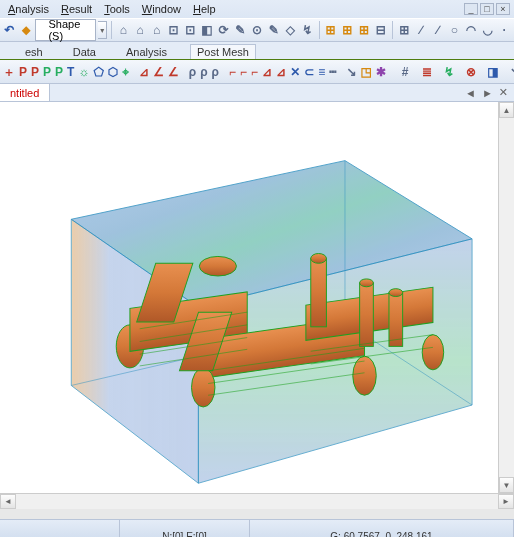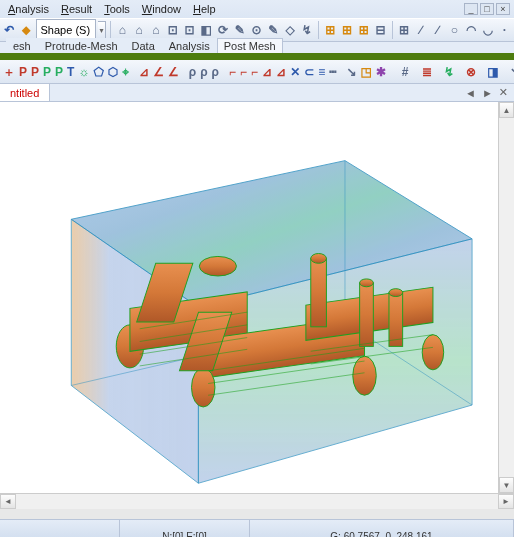--- a/index.html
+++ b/index.html
@@ -9,25 +9,25 @@
   .menubar { height: 18px; background: linear-gradient(#e4ecf7, #dce6f4); display: flex; align-items: center; padding: 0 4px; gap: 4px; color: #222; }
   .menubar .menu-item { padding: 0 4px; cursor: default; }
   .menubar .menu-item u { text-decoration: underline; }
   .win-controls { margin-left: auto; display: flex; gap: 2px; }
   .win-btn { width: 14px; height: 12px; background: #dde6f2; border: 1px solid #a8b4c8; font-size: 9px; line-height: 10px; text-align: center; color: #444; }
 
   
   .toolbar { height: 24px; background: linear-gradient(#f4f7fc, #dde6f2); border-top: 1px solid #fff; border-bottom: 1px solid #b8c4d8; display: flex; align-items: center; padding: 0 2px; gap: 2px; }
   .tb-btn { width: 20px; height: 20px; display: flex; align-items: center; justify-content: center; border: 1px solid transparent; border-radius: 2px; }
   .tb-sep { width: 1px; height: 18px; background: #b8c4d8; margin: 0 2px; }
-  .shape-box { height: 22px; border: 1px solid #a8b4c8; background: #fff; padding: 0 4px; display: flex; align-items: center; min-width: 60px; font-size: 11px; }
+  .shape-box { height: 22px; border: 1px solid #a8b4c8; background: #fff; padding: 0 12px; display: flex; align-items: center; min-width: 60px; font-size: 11px; }
   .shape-arrow { width: 12px; height: 18px; border: 1px solid #a8b4c8; border-left: none; background: linear-gradient(#fff,#e0e8f4); display:flex; align-items:center; justify-content:center; font-size:8px; color:#666;}
 
   
-  .tabs { height: 18px; background: #e4ecf7; border-bottom: 7px solid #4d7c0f; display: flex; align-items: flex-end; padding-left: 6px; gap: 0; color: #333; }
+  .tabs { height: 18px; background: #e4ecf7; border-bottom: 1px solid #4d7c0f; display: flex; align-items: flex-end; padding-left: 18px; gap: 16px; color: #333; }
   .tab { padding: 1px 6px; font-size: 11px; background: #e4ecf7; border: 1px solid transparent; border-bottom: none; }
   .tab.active { background: #f4f7fc; border-color: #b8c4d8; }
 
   
   .toolbar2 { height: 24px; background: linear-gradient(#f4f7fc, #dde6f2); border-bottom: 1px solid #b8c4d8; display: flex; align-items: center; padding: 0 2px; gap: 2px; }
 
   
   .title-row { height: 18px; background: #e4ecf7; display: flex; align-items: center; border-bottom: 1px solid #b8c4d8; gap: 48px; }
   .title-tab { padding: 0 10px; background: #fff; border-right: 1px solid #b8c4d8; height: 100%; display:flex; align-items:center; color:#c00; }
   .title-right { margin-left: auto; display:flex; align-items:center; gap:2px; padding-right:4px; color:#666; font-size:10px;}
@@ -152,21 +152,20 @@
   <div class="tb-btn">
       <span class="ic">◡</span>
     </div>
   <div class="tb-btn">
       <span class="ic">·</span>
     </div>
 </div>
 
 <div class="tabs">
   <div class="tab">esh</div>
-  <div class="tab">Protrude-Mesh</div>
   <div class="tab">Data</div>
   <div class="tab">Analysis</div>
   <div class="tab active">Post Mesh</div>
 </div>
 
 <div class="toolbar2">
   <div class="tb-btn">
       <span class="ic red">＋</span>
     </div>
   <div class="tb-btn">

